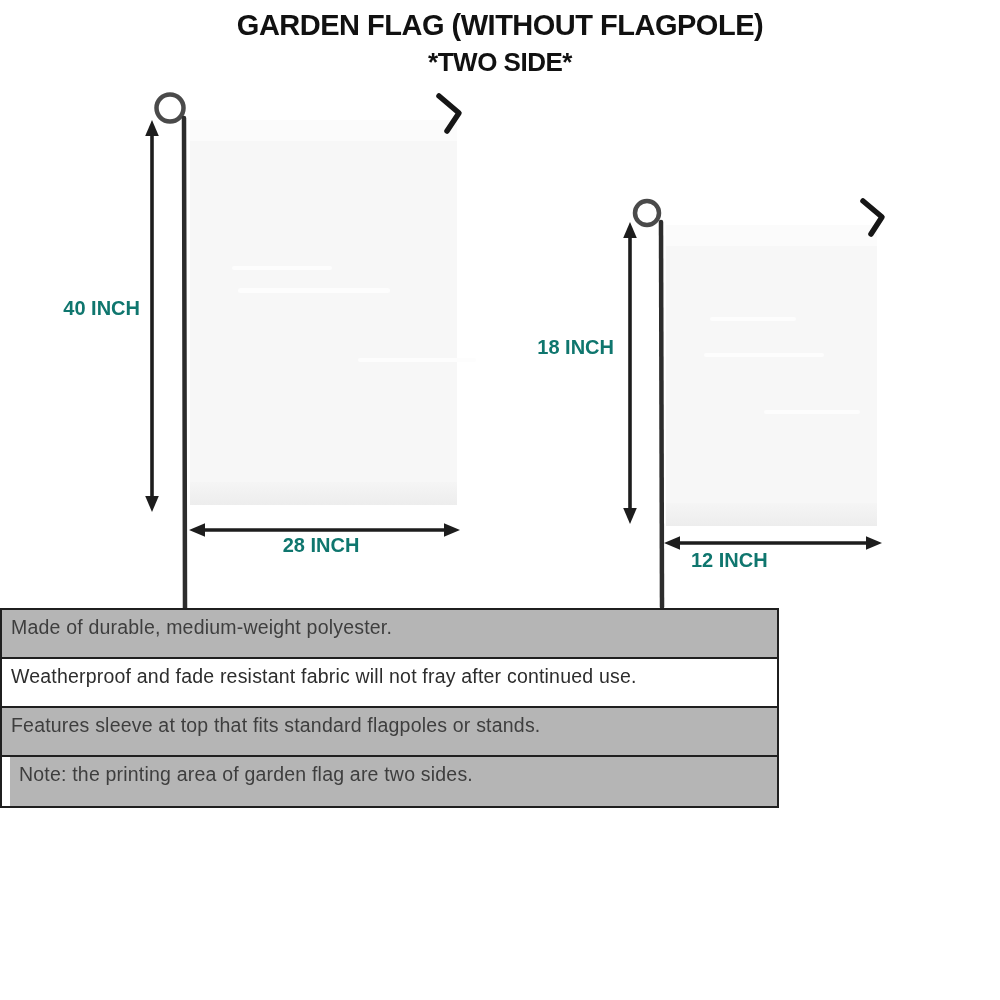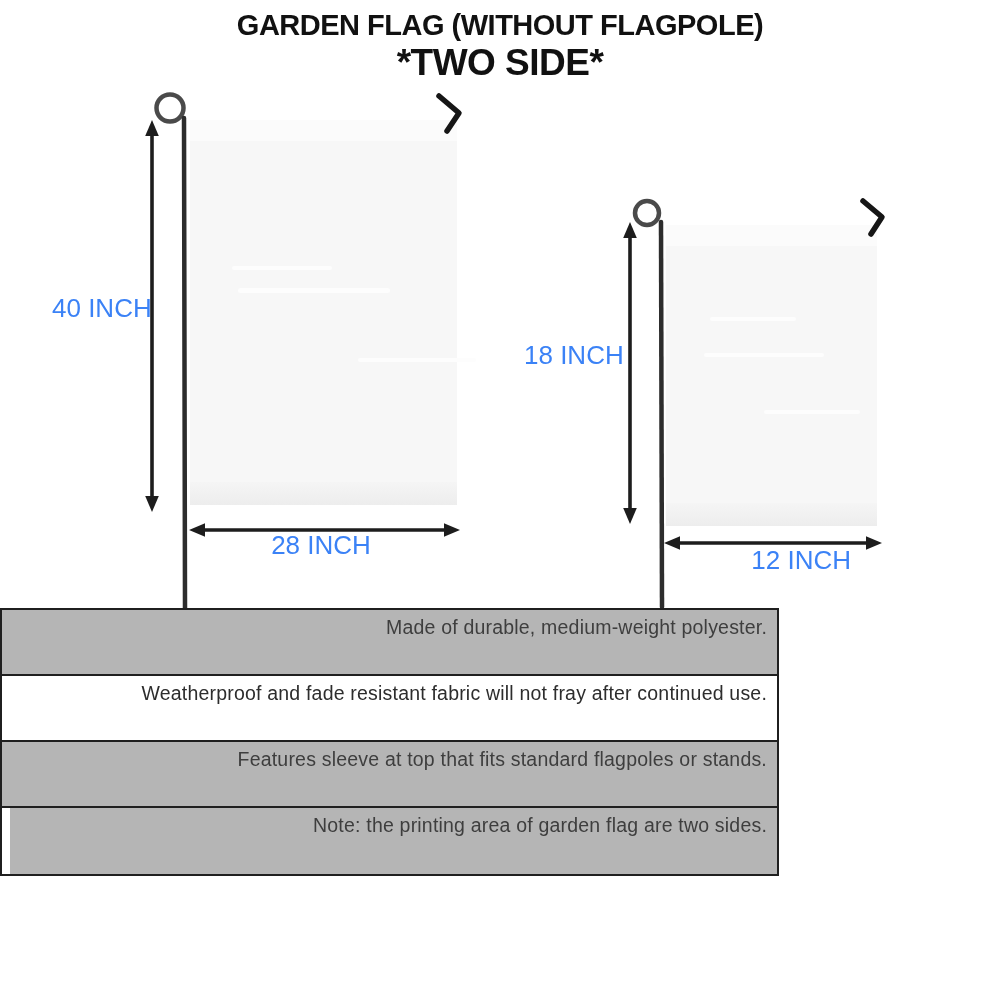--- a/index.html
+++ b/index.html
@@ -8,21 +8,21 @@
     position: relative; width: 1000px; height: 1000px;
     background: #ffffff; overflow: hidden;
   }
 
   
   .title { position: absolute; left: 0; top: 6px; width: 1000px; text-align: center; color: #111111; }
   .title .t1 {
     font-size: 29px; font-weight: 900; letter-spacing: -0.5px; line-height: 38px;
   }
   .title .t2 {
-    font-size: 37px; font-weight: 900; letter-spacing: -0.5px; line-height: 37px;
+    font-size: 26px; font-weight: 900; letter-spacing: -0.5px; line-height: 37px;
   }
 
   
   .flag { position: absolute; background: #f7f7f7; }
   .flag-l { left: 190px; top: 120px; width: 267px; height: 385px; }
   .flag-s { left: 666px; top: 225px; width: 211px; height: 301px; }
   .sleeve { position: absolute; left: 0; top: 0; width: 100%; height: 21px; background: #fbfbfb; }
   .hem { position: absolute; left: 0; bottom: 0; width: 100%; height: 23px;
          background: linear-gradient(#f5f5f5, #ededed); }
   .streak { position: absolute; background: #fdfdfd; border-radius: 3px; }
@@ -47,37 +47,37 @@
   
   svg.arrow { position: absolute; overflow: visible; }
   svg.arrow line { stroke: #1d1d1d; stroke-width: 3.6; }
   svg.arrow polygon { fill: #1d1d1d; }
   .varrow-l { left: 139px; top: 120px; }
   .varrow-s { left: 617px; top: 222px; }
   .harrow-l { left: 189px; top: 517px; }
   .harrow-s { left: 664px; top: 530px; }
 
   .dim {
-    position: absolute; font-size: 26px; font-weight: normal; color: #3b82f6;
+    position: absolute; font-size: 20px; font-weight: bold; color: #0f766e;
     line-height: 22px; white-space: nowrap;
   }
   .dim-40 { left: 52px;  top: 297px; width: 88px;  text-align: right; }
   .dim-28 { left: 241px; top: 534px; width: 160px; text-align: center; }
-  .dim-18 { left: 524px; top: 344px; width: 90px;  text-align: center; }
-  .dim-12 { left: 691px; top: 549px; width: 160px; text-align: right; }
+  .dim-18 { left: 524px; top: 336px; width: 90px;  text-align: right; }
+  .dim-12 { left: 691px; top: 549px; width: 160px; text-align: left; }
 
   
   .features {
     position: absolute; left: 0; top: 608px; width: 779px;
     border: 2px solid #1f1f1f;
   }
   .feature-row {
-    height: 66px; border-bottom: 2px solid #1f1f1f;
+    height: 49px; border-bottom: 2px solid #1f1f1f;
     padding: 6px 10px 0 9px;
-    font-size: 19.5px; letter-spacing: 0.2px; color: #2d2d2d; background: #ffffff; text-align: right;
+    font-size: 19.5px; letter-spacing: 0.2px; color: #2d2d2d; background: #ffffff;
   }
   .feature-row:last-child { border-bottom: none; margin-left: 8px; }
   .feature-row.shaded { background: #b5b5b5; color: #3e3e3e; }
 </style>
 </head>
 <body>
 
 <div class="canvas">
 
   <div class="title">

